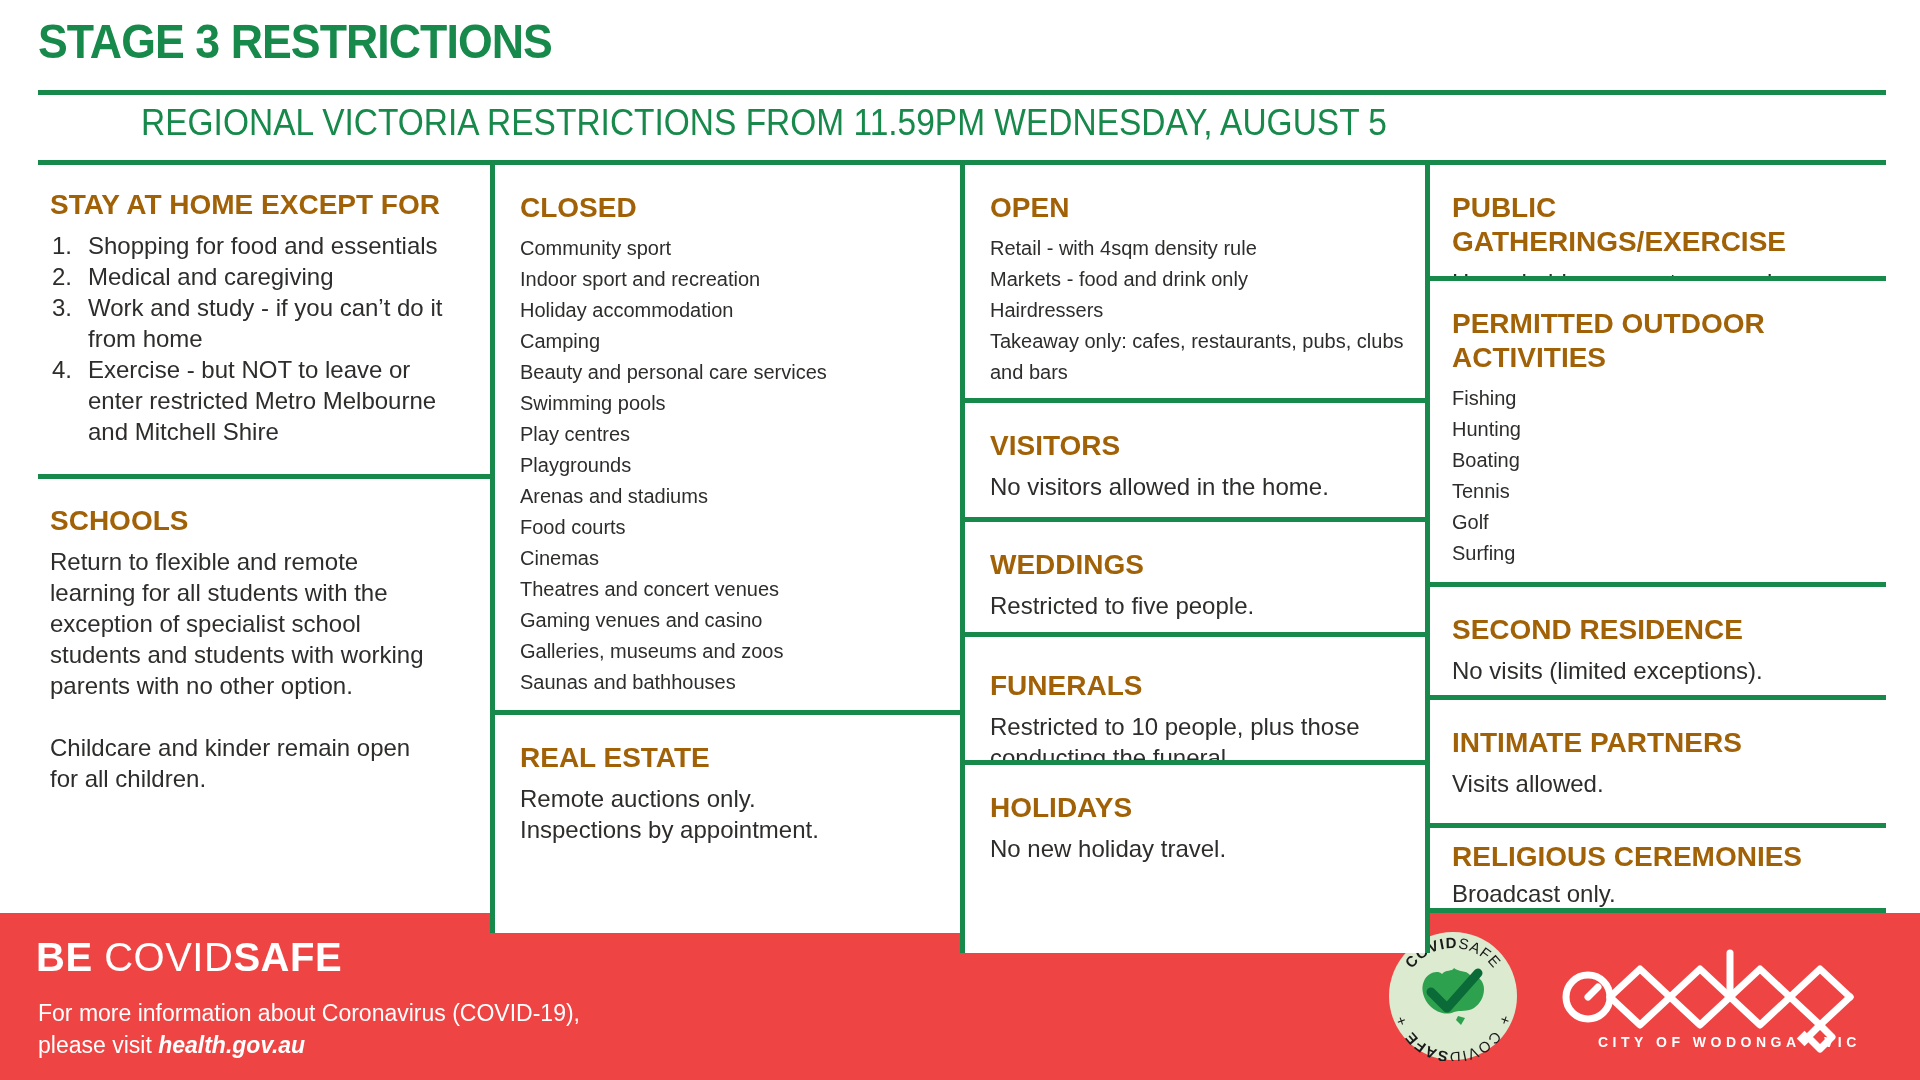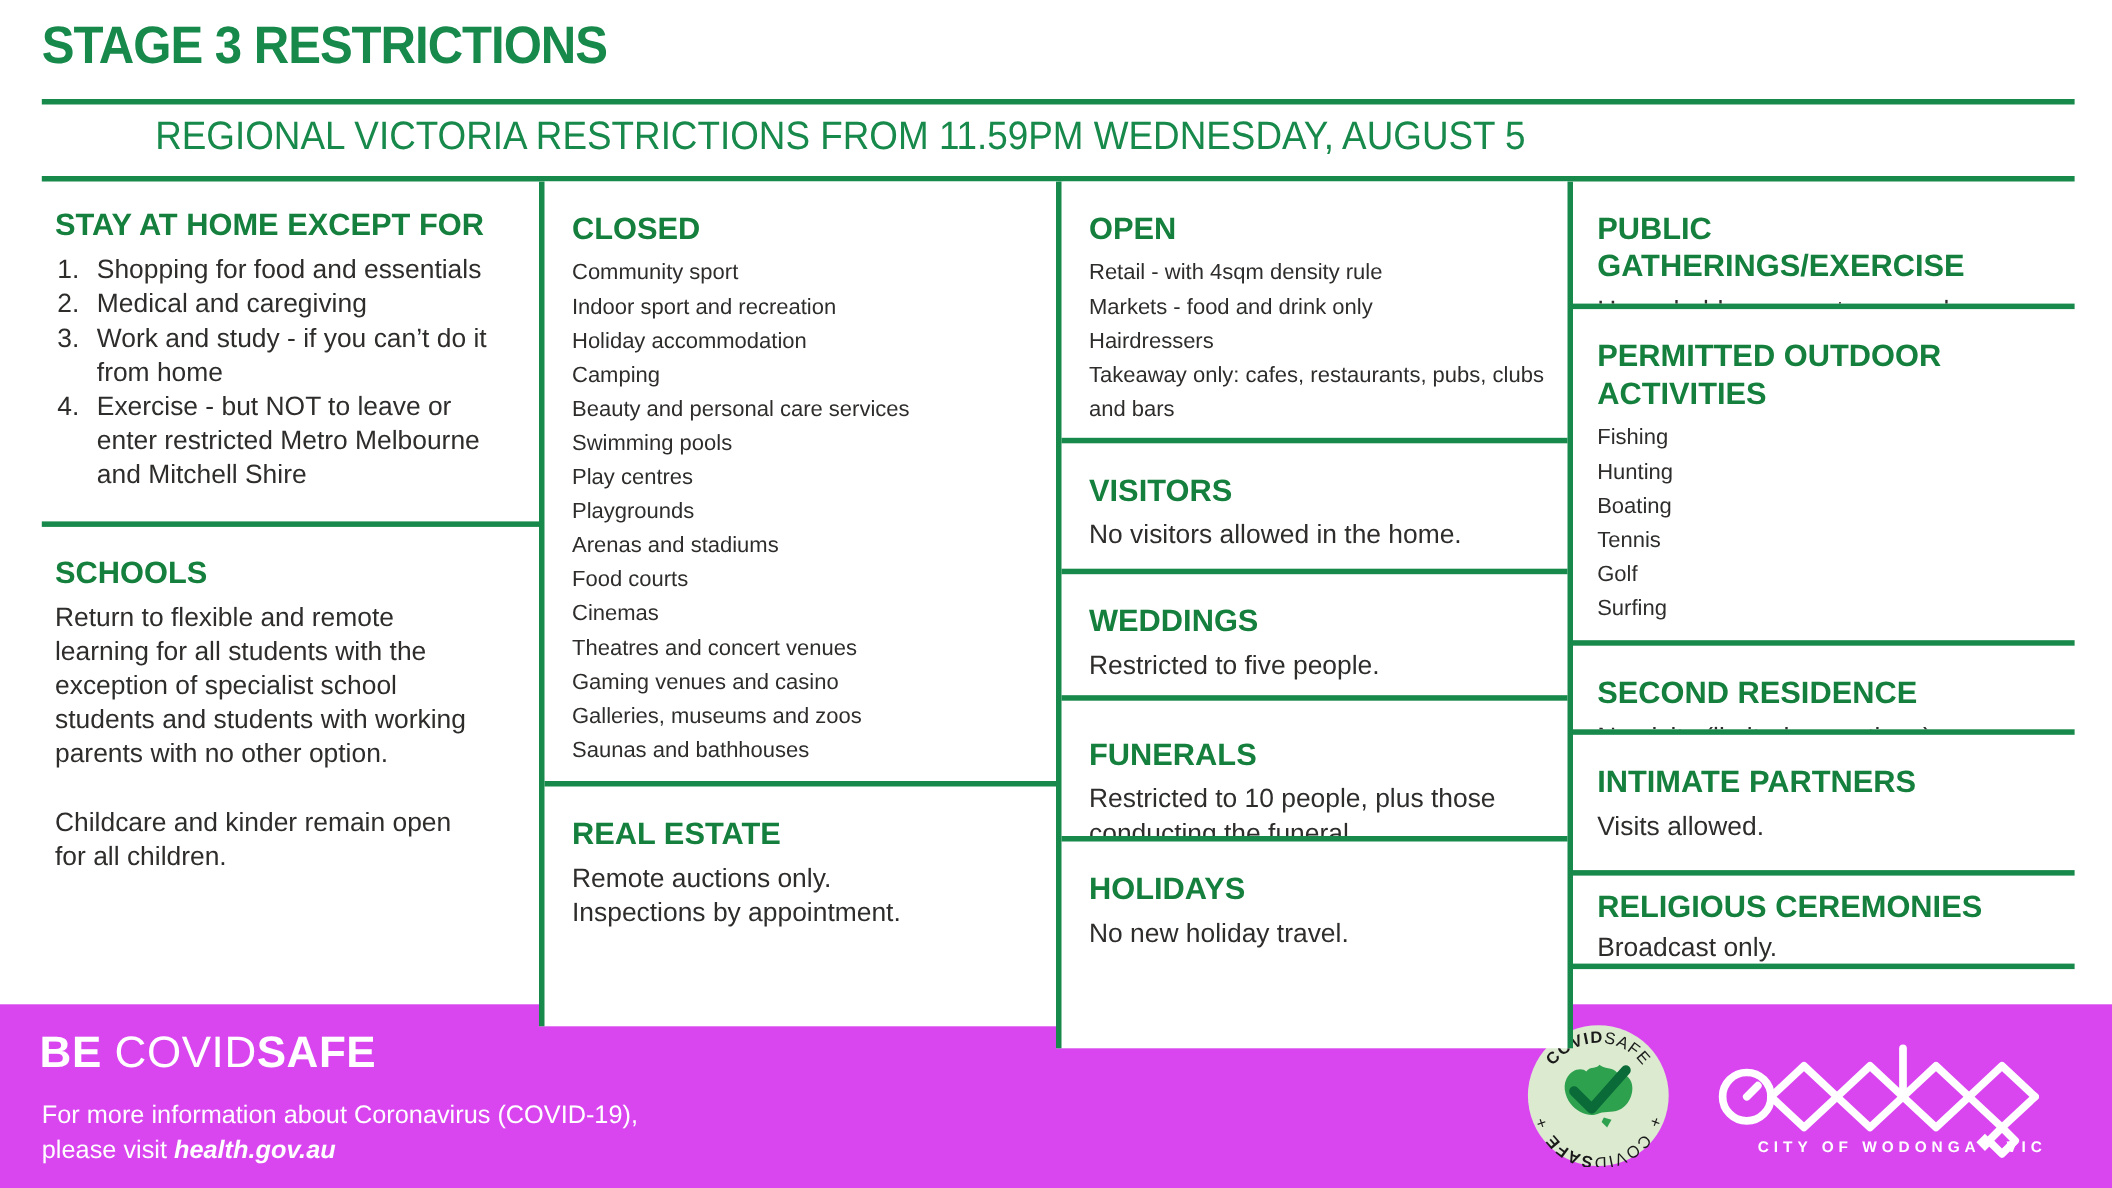--- a/index.html
+++ b/index.html
@@ -15,21 +15,21 @@
   }
   .rule { position:absolute; left:38px; width:1848px; height:5px; background:#17894b; }
   #rule1 { top:90px; }
   #rule2 { top:160px; }
   .subtitle {
     position:absolute; left:38px; top:102px; width:1452px; text-align:center;
     font-size:36px; color:#17894b; transform:scaleX(.93); transform-origin:center top;
     white-space:nowrap;
   }
   
-  .sec-h { font-size:28px; font-weight:bold; color:#15803d; line-height:34px; margin:0 0 8px 0; }
+  .sec-h { font-size:28px; font-weight:bold; color:#a16207; line-height:34px; margin:0 0 8px 0; }
   .body-t { font-size:24px; line-height:31px; margin:0; }
   ul.plain { list-style:none; margin:0; padding:0; font-size:20px; line-height:31px; }
   ol.numbered { list-style:none; margin:0; padding:0; counter-reset:n; font-size:24px; line-height:31px; }
   ol.numbered li { counter-increment:n; position:relative; padding-left:38px; }
   ol.numbered li::before { content:counter(n) "."; position:absolute; left:2px; }
   
   .col1 { position:absolute; left:50px; top:165px; width:400px; }
   .col1 .pad-top { padding-top:23px; }
   .col1-rule { height:5px; background:#17894b; margin:27px 0 0 -12px; width:452px; }
   .schools-block { padding-top:25px; }
@@ -47,26 +47,26 @@
   #sec-open     { height:238px; }
   #sec-visitors { height:119px; }
   #sec-weddings { height:115px; }
   #sec-funerals { height:128px; padding-top:32px; }
   #sec-holidays { height:188px; }
   
   .col4 { position:absolute; left:1425px; top:165px; width:461px; }
   .col4 .boxsec { padding-left:27px; }
   #sec-public   { height:116px; }
   #sec-outdoor  { height:306px; }
-  #sec-second   { height:81px; }
+  #sec-second   { height:113px; }
   #sec-intimate { height:128px; }
   #sec-religious{ height:85px; padding-top:12px; }
   #sec-religious .sec-h { margin-bottom:4px; }
   
-  .footer { position:absolute; left:0; top:913px; width:1920px; height:167px; background:#d946ef; z-index:1; }
+  .footer { position:absolute; left:0; top:913px; width:1920px; height:167px; background:#ef4444; z-index:1; }
   .footer-headline { position:absolute; left:36px; top:22px; color:#fff; font-size:40px; letter-spacing:.5px; }
   .footer-headline .b { font-weight:bold; }
   .footer-info { position:absolute; left:38px; top:84px; color:#fff; font-size:23px; line-height:32px; }
   .footer-info .b { font-weight:bold;font-style:italic; }
   .badge { position:absolute; left:1388px; top:18px; }
   .wodonga { position:absolute; left:1556px; top:32px; }
   svg text { font-family:"Liberation Sans", sans-serif; }
   .svg-b { font-weight:bold; }
 </style>
 </head>

